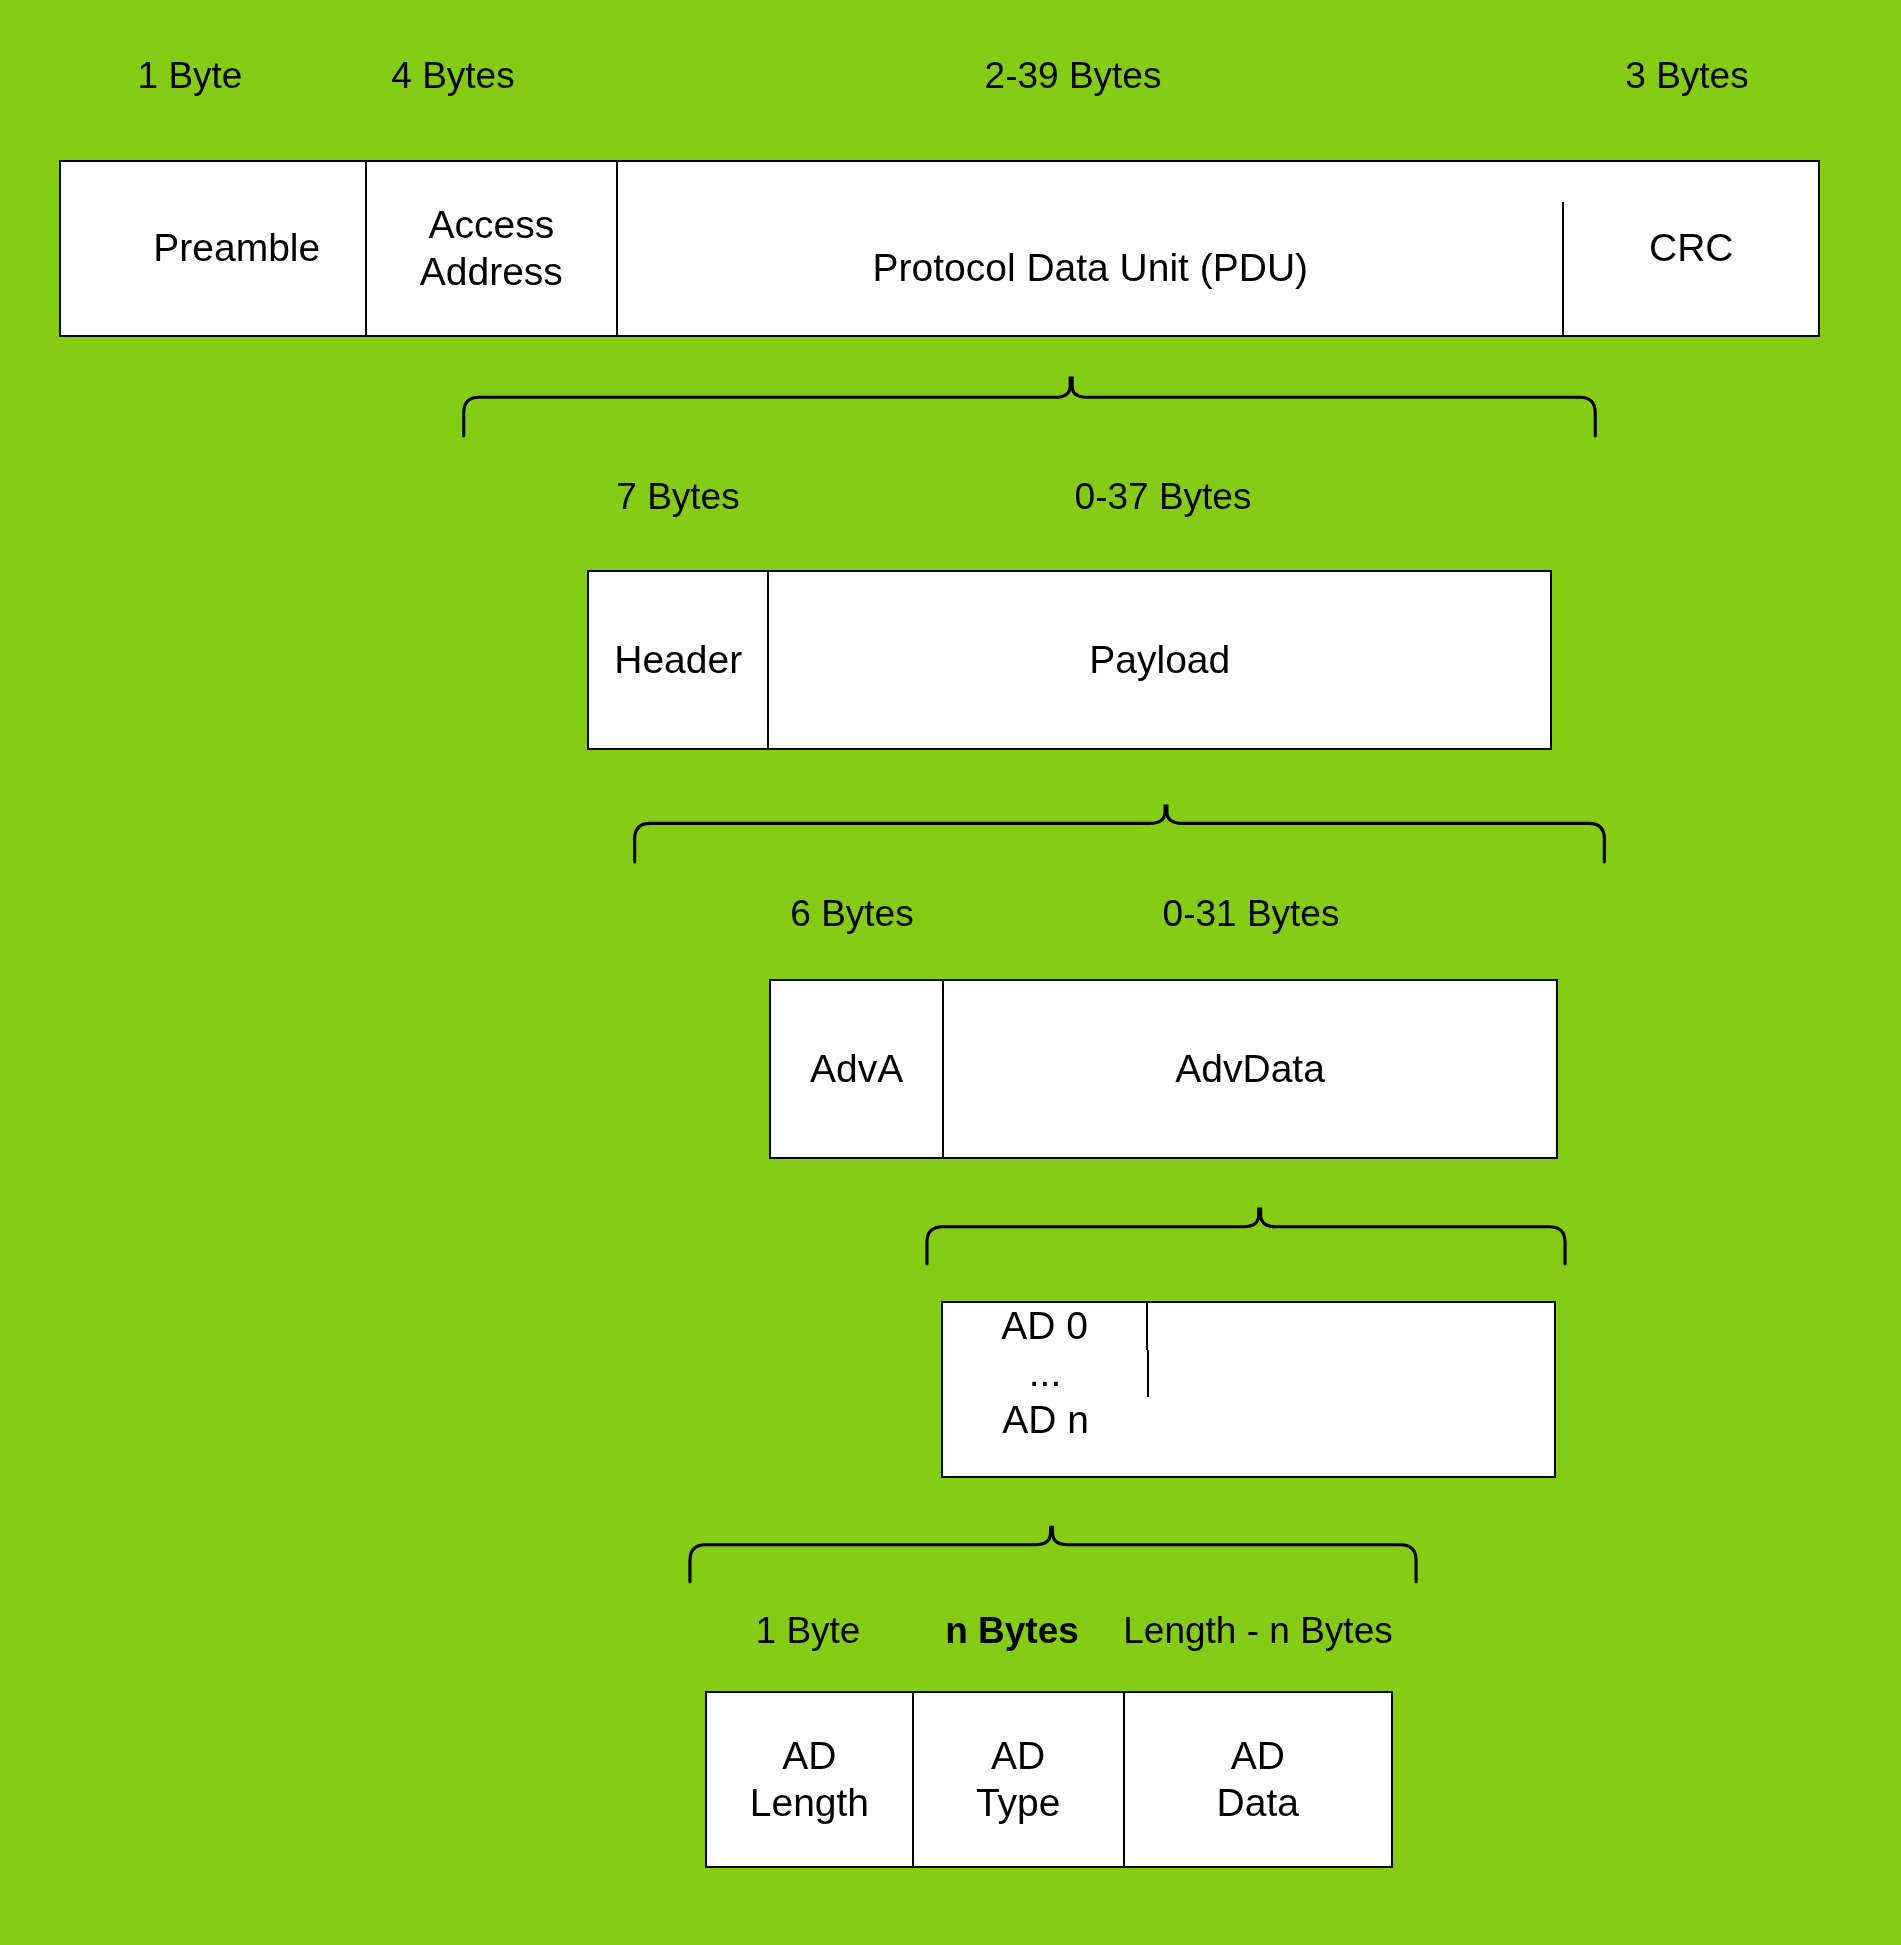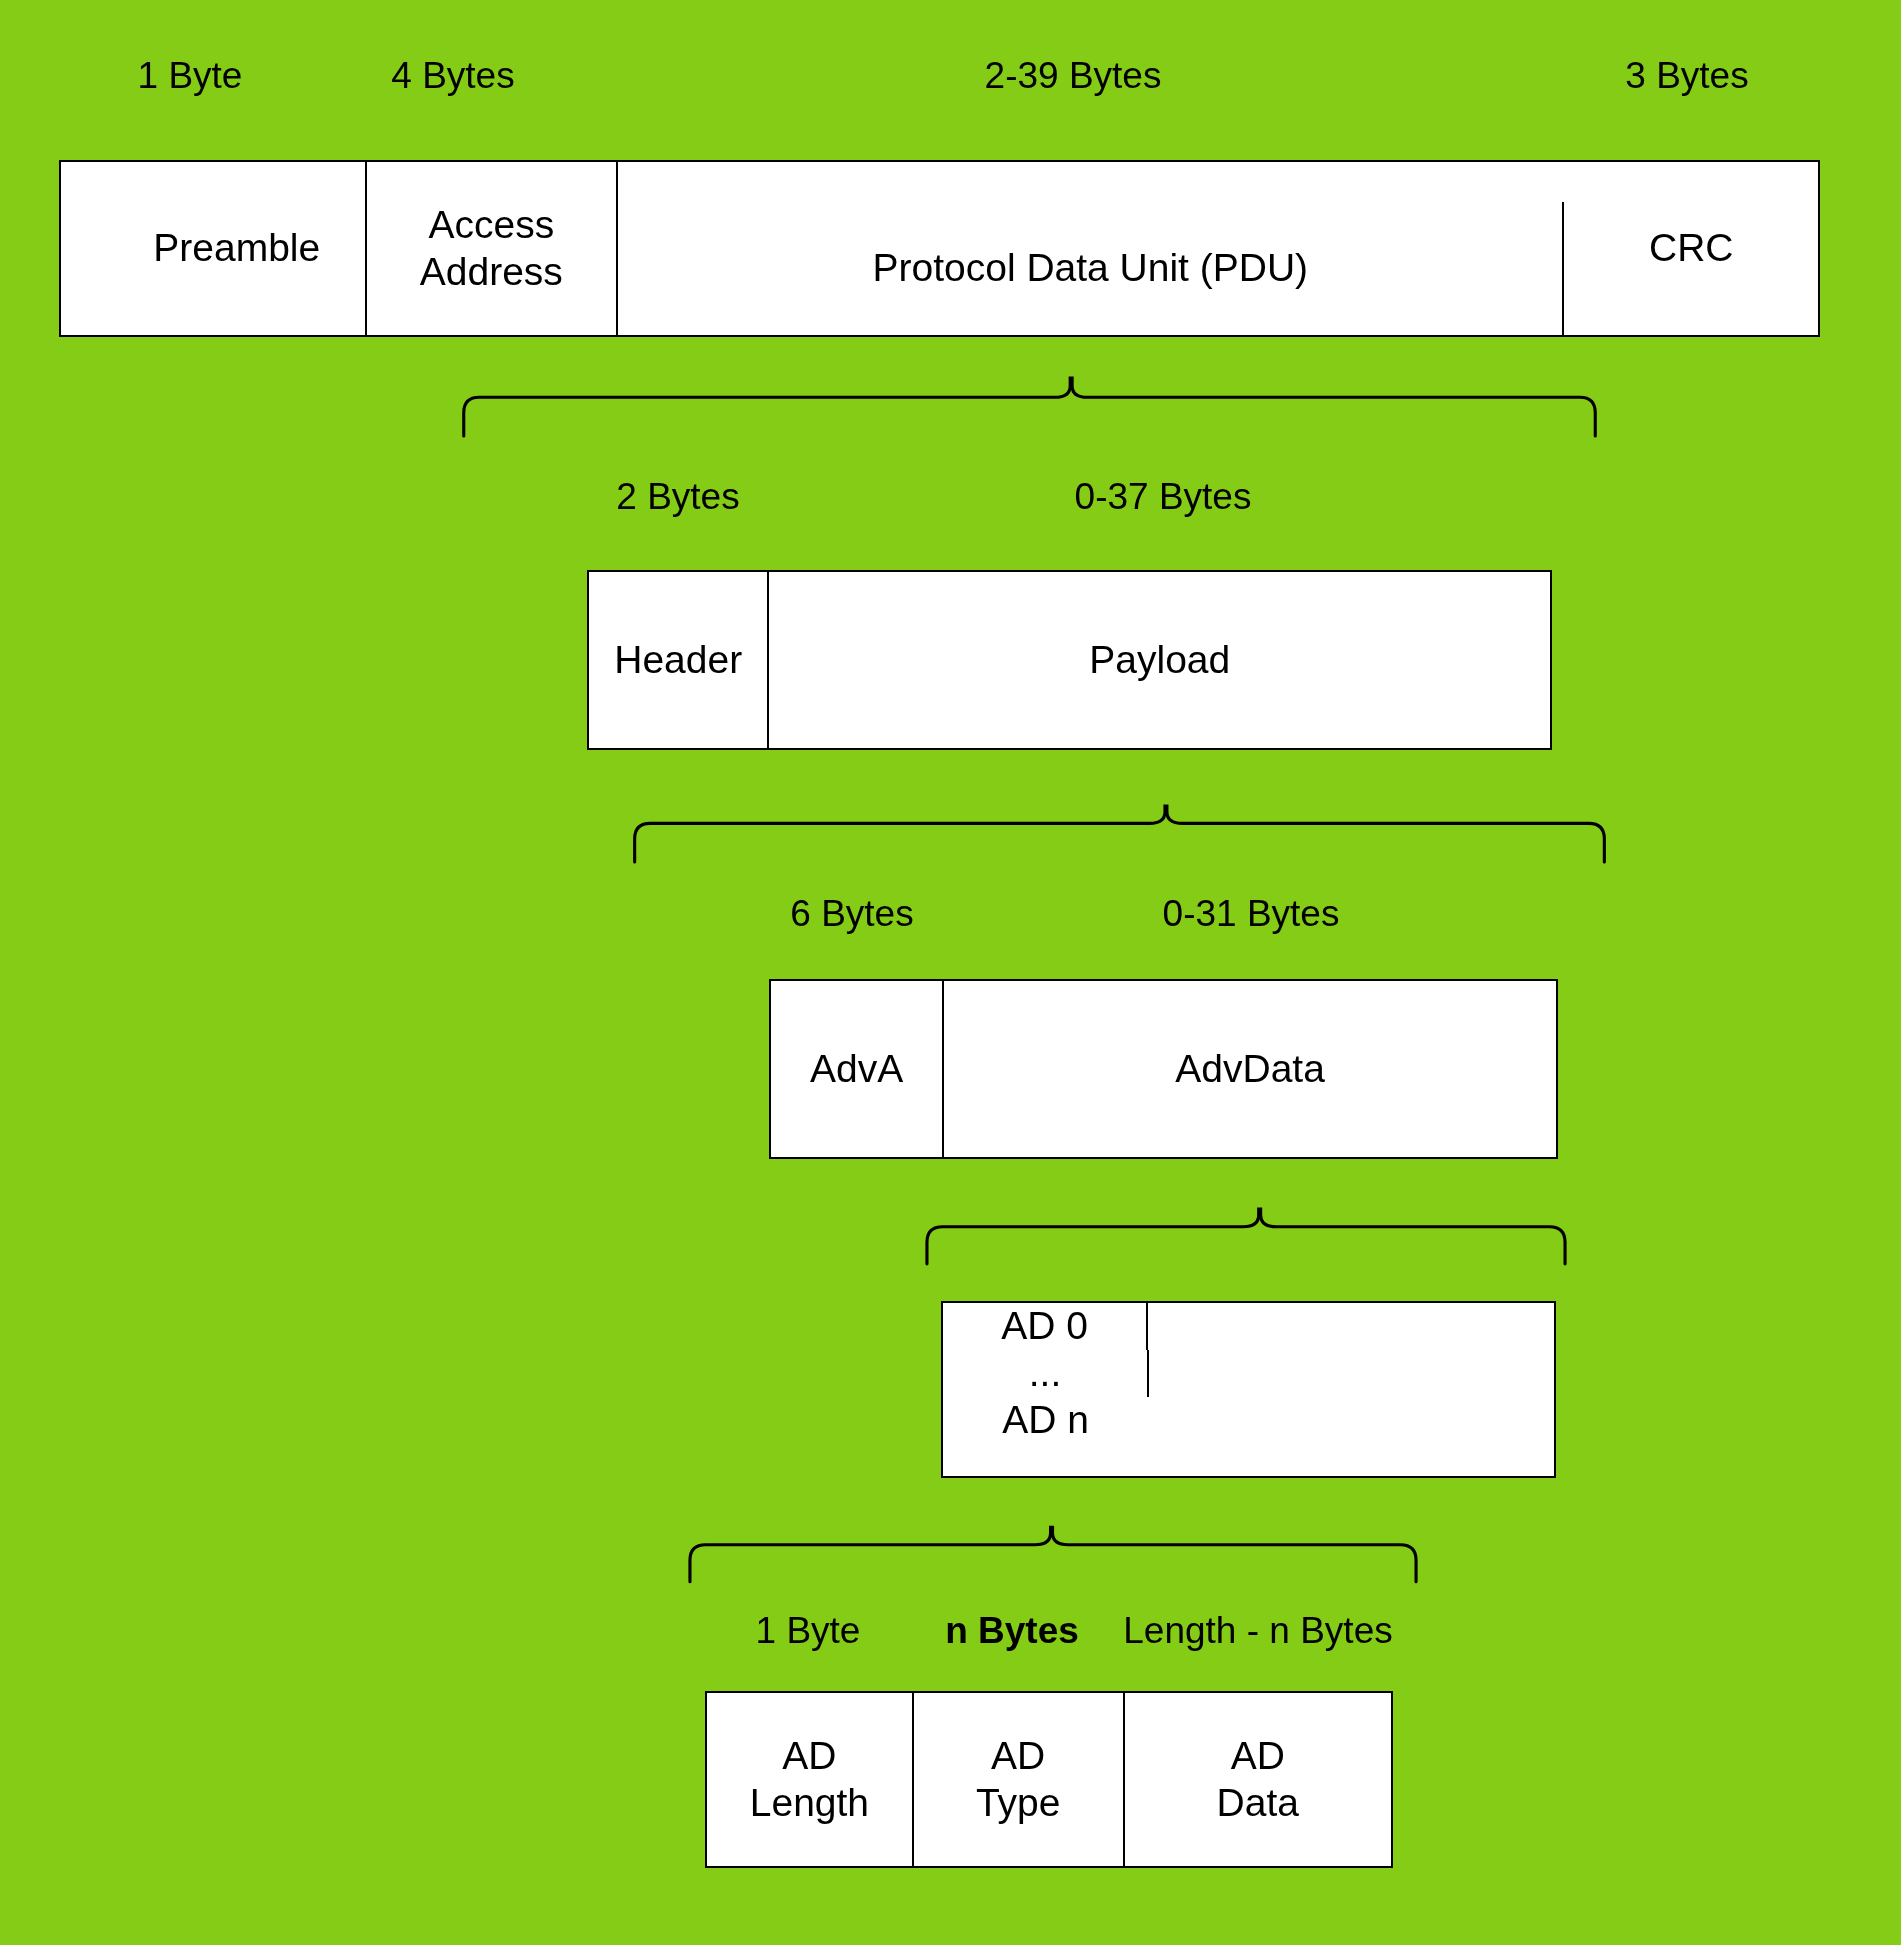--- a/index.html
+++ b/index.html
@@ -76,21 +76,21 @@
     <div class="cell" style="width:975px;margin-top:40px;">Protocol Data Unit (PDU)</div>
     <div class="cell" style="width:261px;">CRC</div>
   </div>
 
   <div class="brace" style="left:458px; top:376px; width:1143px; height:62px;">
     <svg width="1143" height="62" viewBox="0 0 1172 64" fill="none" xmlns="http://www.w3.org/2000/svg">
       <path d="M2 62 L2 38 Q2 22 18 22 L612 22 Q628 22 628 10 L628 2 L630 2 L630 10 Q630 22 646 22 L1154 22 Q1170 22 1170 38 L1170 62" stroke="#000000" stroke-width="3.2" fill="none" stroke-linecap="round"></path>
     </svg>
   </div>
 
-  <div class="size-label" style="left:678px; top:475px;">2 Bytes</div>
+  <div class="size-label" style="left:678px; top:475px;">7 Bytes</div>
   <div class="size-label" style="left:1163px; top:475px;">0-37 Bytes</div>
 
   <div class="row" style="left:587px; top:570px; width:965px; height:180px;">
     <div class="cell" style="width:181px;">Header</div>
     <div class="cell" style="width:783px;">Payload</div>
   </div>
 
   <div class="brace" style="left:629px; top:804px; width:981px; height:60px;">
     <svg width="981" height="60" viewBox="0 0 1006 62" fill="none" xmlns="http://www.w3.org/2000/svg">
       <path d="M2 60 L2 36 Q2 20 18 20 L534 20 Q550 20 550 8 L550 2 L552 2 L552 8 Q552 20 568 20 L988 20 Q1004 20 1004 36 L1004 60" stroke="#000000" stroke-width="3.2" fill="none" stroke-linecap="round"></path>

